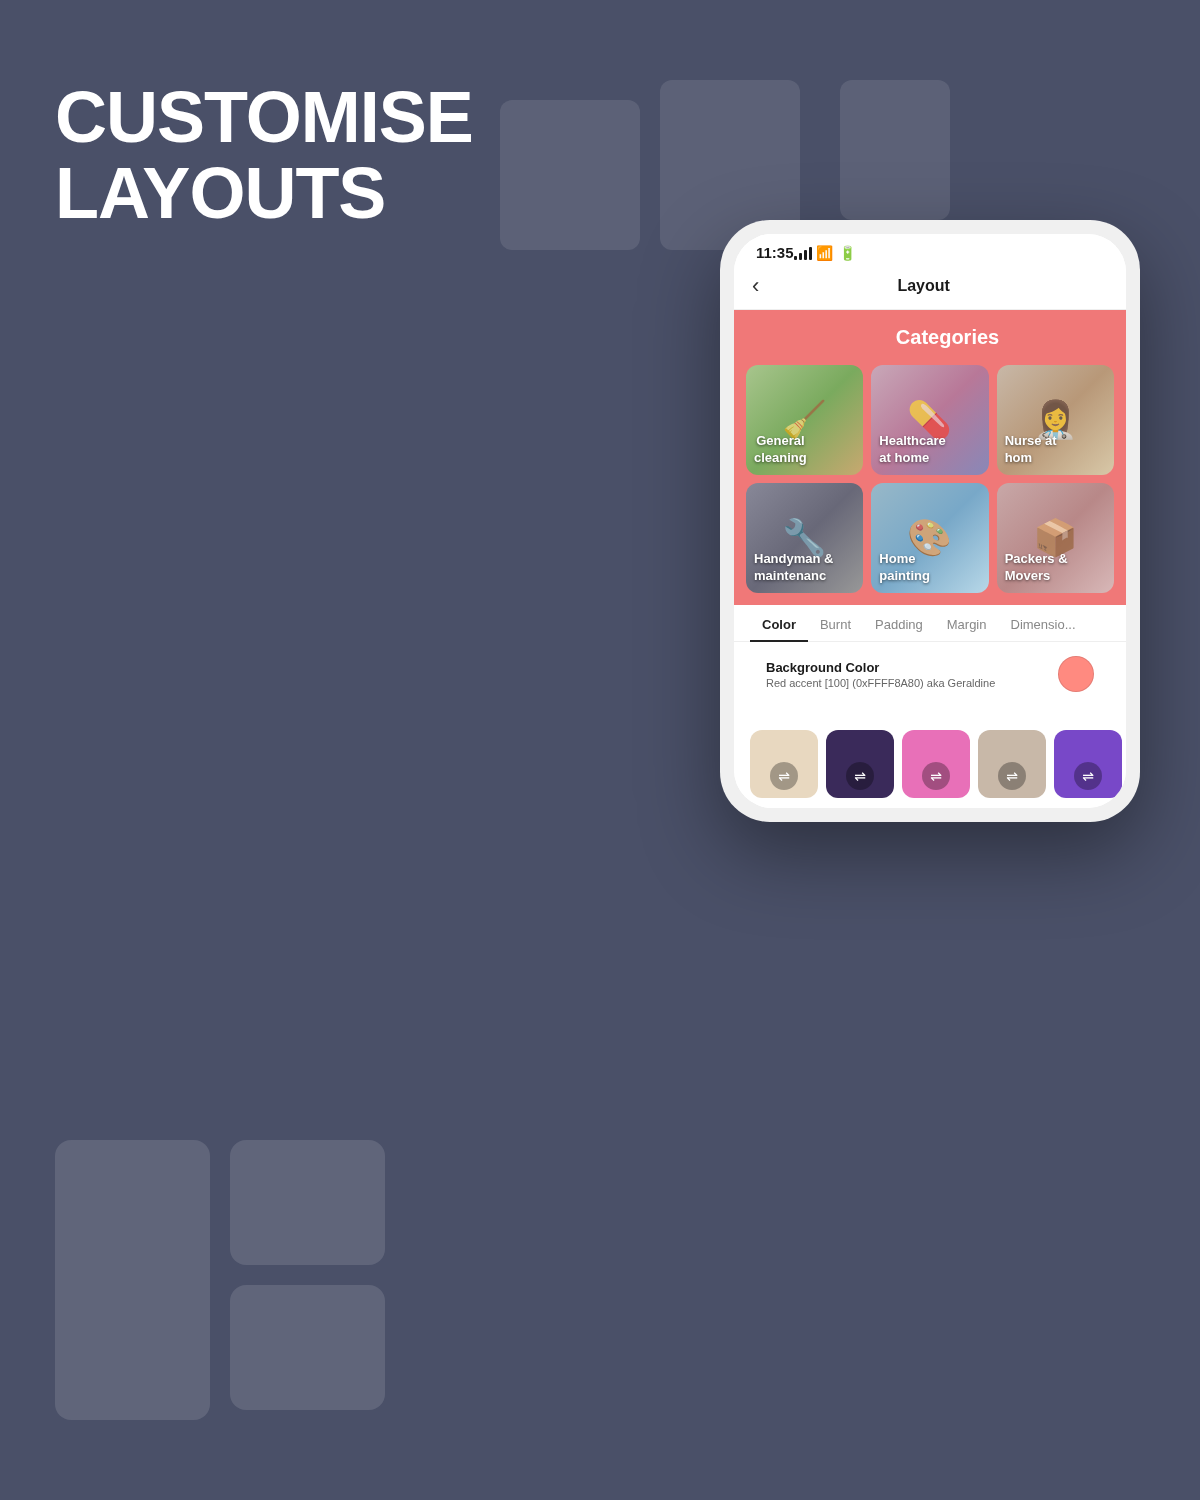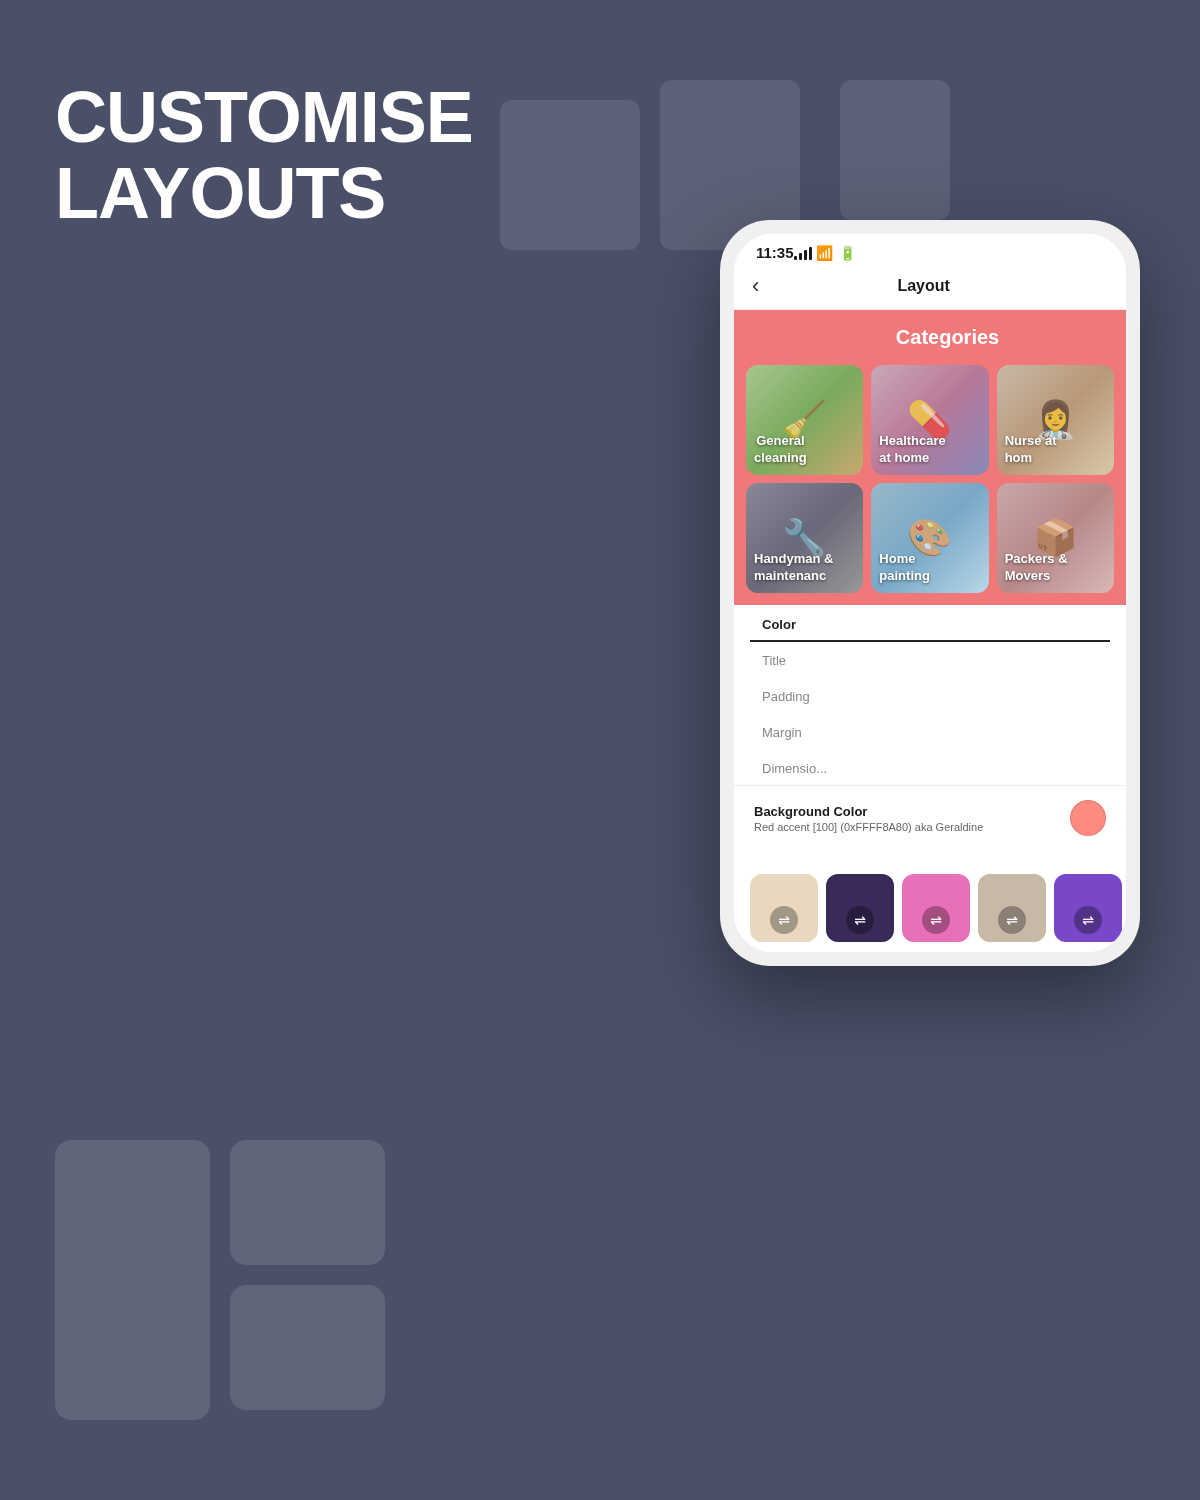--- a/index.html
+++ b/index.html
@@ -214,40 +214,39 @@
     .customize-panel {
       background: #fff;
       padding: 0;
     }
 
     .tabs-row {
       display: flex;
       border-bottom: 1px solid #eee;
       padding: 0 16px;
       gap: 0;
-      flex-direction: column;
     }
 
     .tab-item {
       padding: 12px 12px 8px 12px;
       font-size: 13px;
       color: #888;
       cursor: pointer;
       border-bottom: 2px solid transparent;
       margin-bottom: -1px;
     }
 
     .tab-item.active {
       color: #222;
       font-weight: 600;
       border-bottom: 2px solid #222;
     }
 
     .panel-section {
-      padding: 14px 20px;
+      padding: 14px 32px;
     }
 
     .color-row {
       display: flex;
       align-items: center;
       justify-content: space-between;
       margin-bottom: 14px;
     }
 
     .color-info .color-name {
@@ -429,21 +428,21 @@
                 <div class="category-label" style="white-space: pre;">Packers &amp;
 Movers</div>
               </div>
             </div>
           </div>
       </div>
 
       <div class="customize-panel">
         <div class="tabs-row" id="tabs-row">
         <div class="tab-item active">Color</div>
-            <div class="tab-item">Title</div>
+            <div class="tab-item">Burnt</div>
             <div class="tab-item">Padding</div>
             <div class="tab-item">Margin</div>
             <div class="tab-item">Dimensio...</div>
           </div>
         <div class="panel-section">
           <div class="color-row">
             <div class="color-info">
               <div class="color-name">Background Color</div>
               <div class="color-desc">Red accent [100] (0xFFFF8A80) aka Geraldine</div>
             </div>

